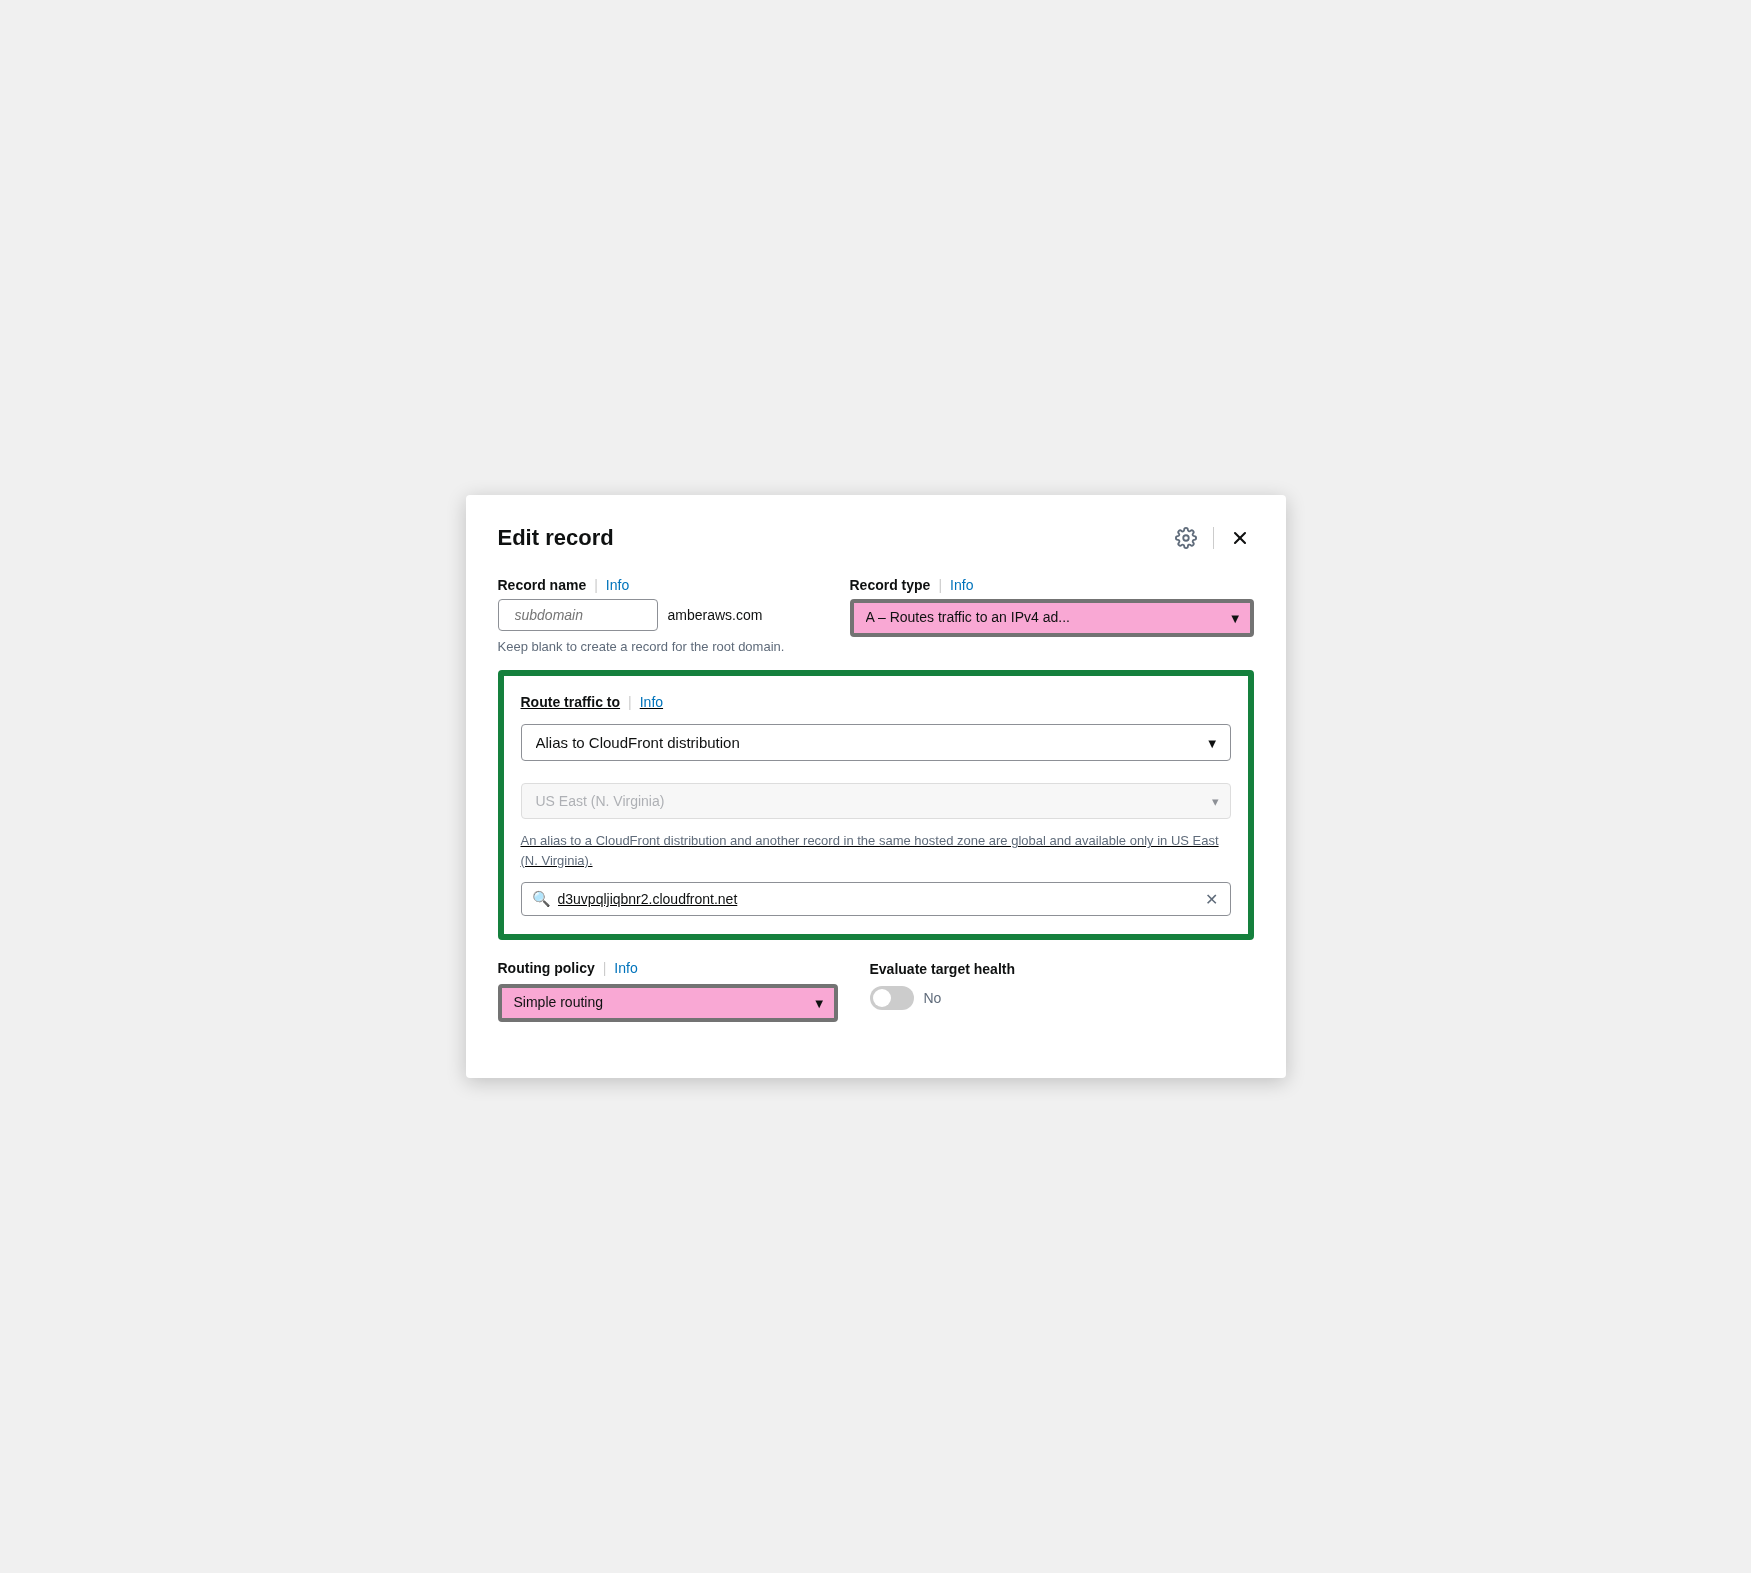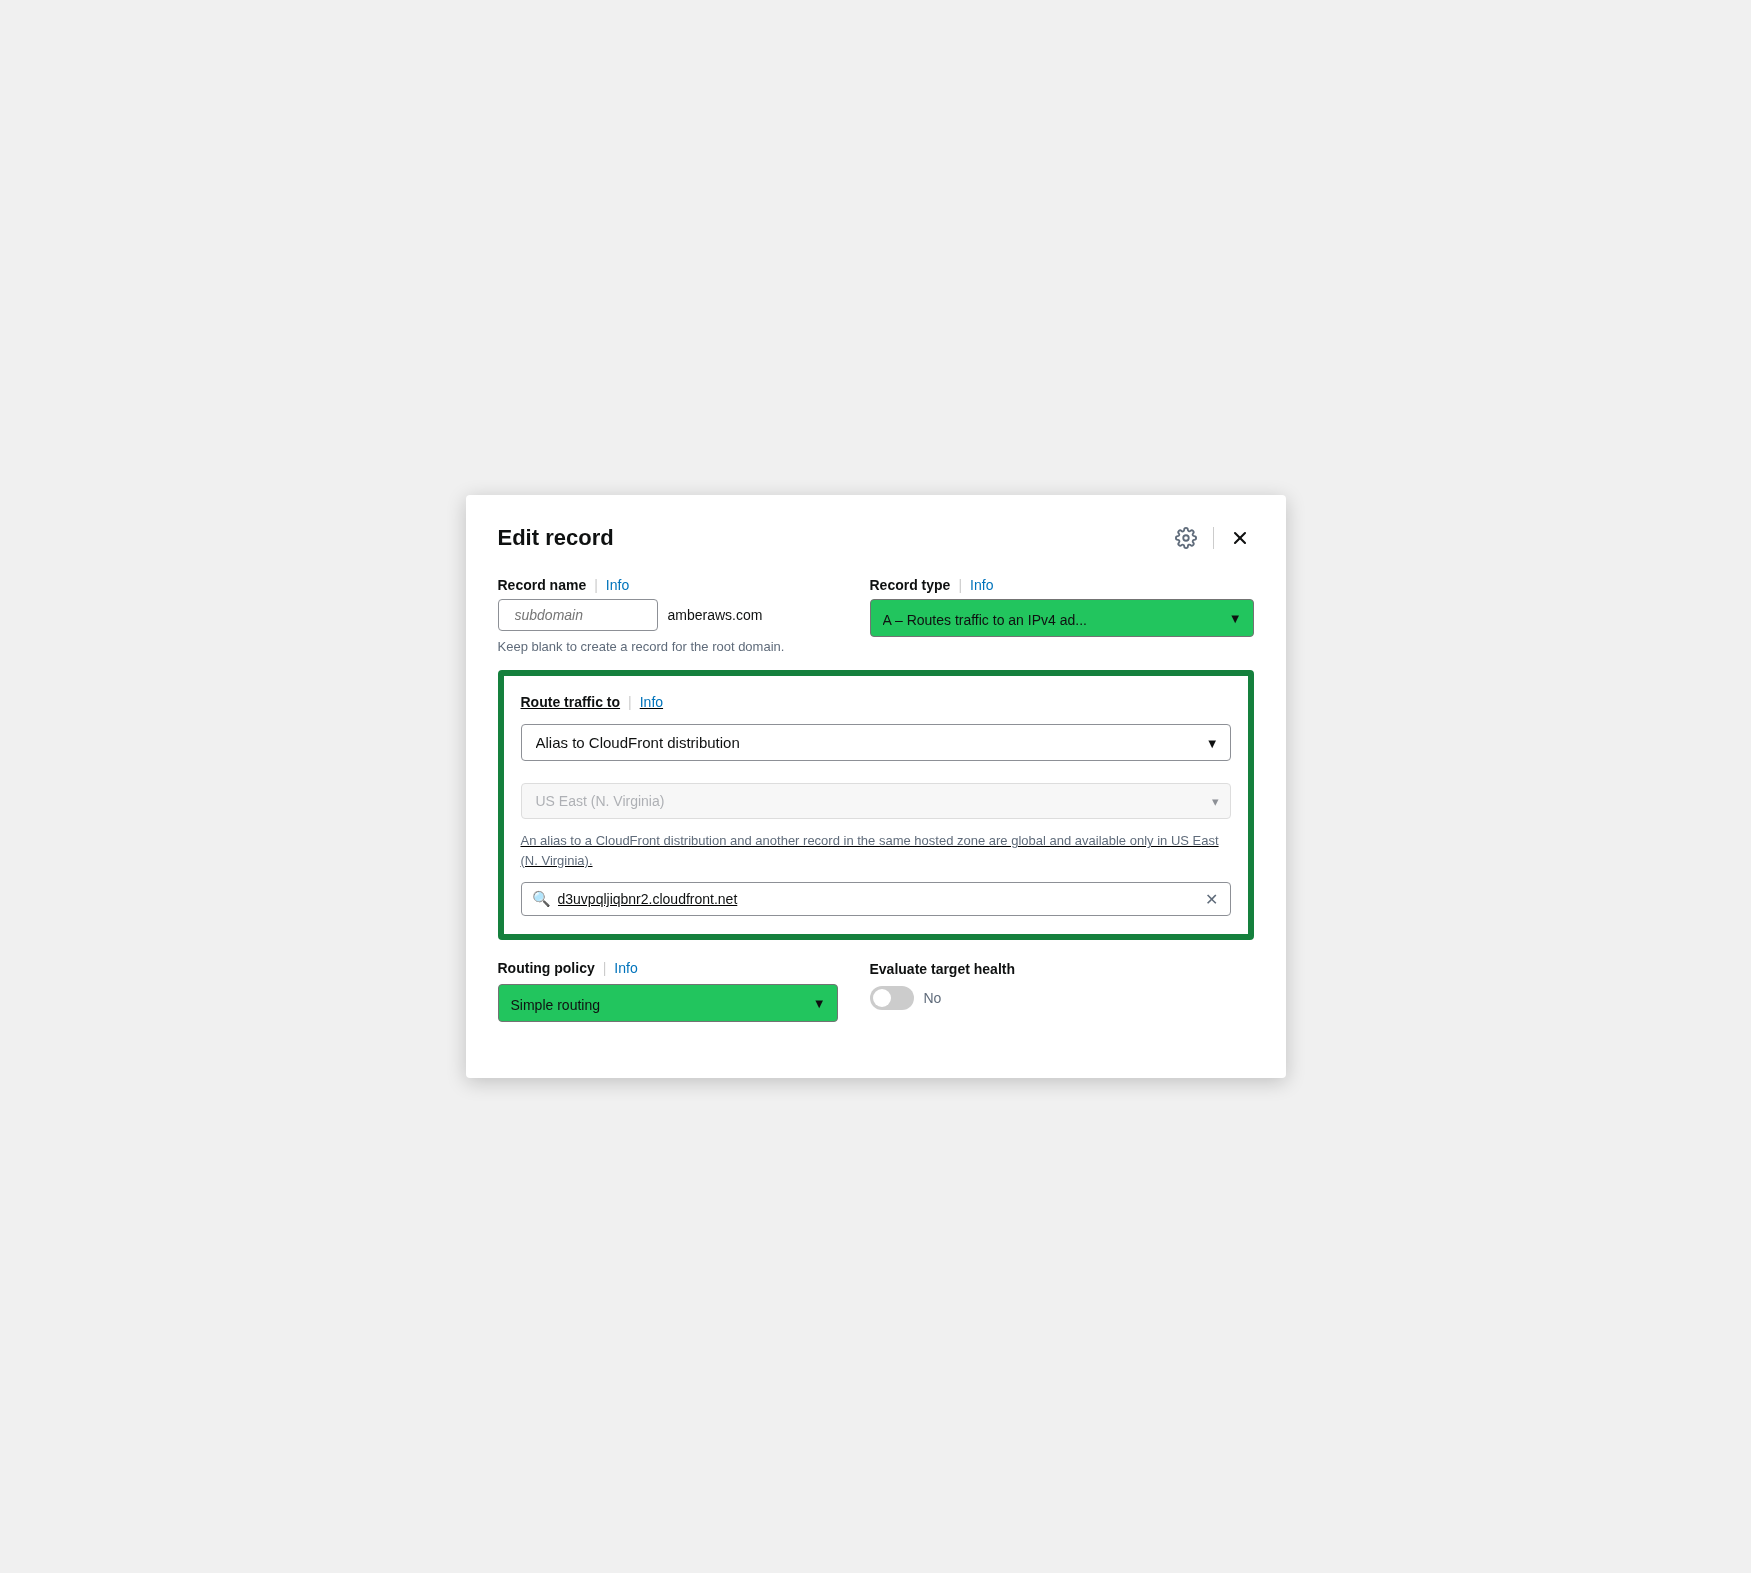--- a/index.html
+++ b/index.html
@@ -45,21 +45,21 @@
       display: flex;
       align-items: center;
     }
     .divider-v {
       width: 1px;
       height: 22px;
       background: #ccc;
     }
     .form-row {
       display: flex;
-      gap: 32px;
+      gap: 12px;
       margin-bottom: 16px;
       justify-content: flex-end;
     }
     .form-group {
       display: flex;
       flex-direction: column;
       gap: 6px;
     }
     .form-group.left { flex: 0 0 340px; }
     .form-group.right { flex: 1; }
@@ -102,26 +102,26 @@
     .domain-suffix {
       font-size: 14px;
       color: #0f1111;
     }
     .hint-text {
       font-size: 13px;
       color: #5f6b7a;
       margin-top: 2px;
     }
     .select-box {
-      border: 1px solid #737373;
-      border-radius: 4px;
-      padding: 12px 36px 8px 12px;
-      font-size: 14px;
-      color: #0f1111;
-      background: #22c55e;
+      border: 4px solid #737373;
+      border-radius: 4px;
+      padding: 6px 36px 8px 12px;
+      font-size: 14px;
+      color: #0f1111;
+      background: #f9a8d4;
       appearance: none;
       cursor: pointer;
       width: 100%;
       outline: none;
       position: relative;
     }
     .select-wrapper {
       position: relative;
       width: 100%;
     }

